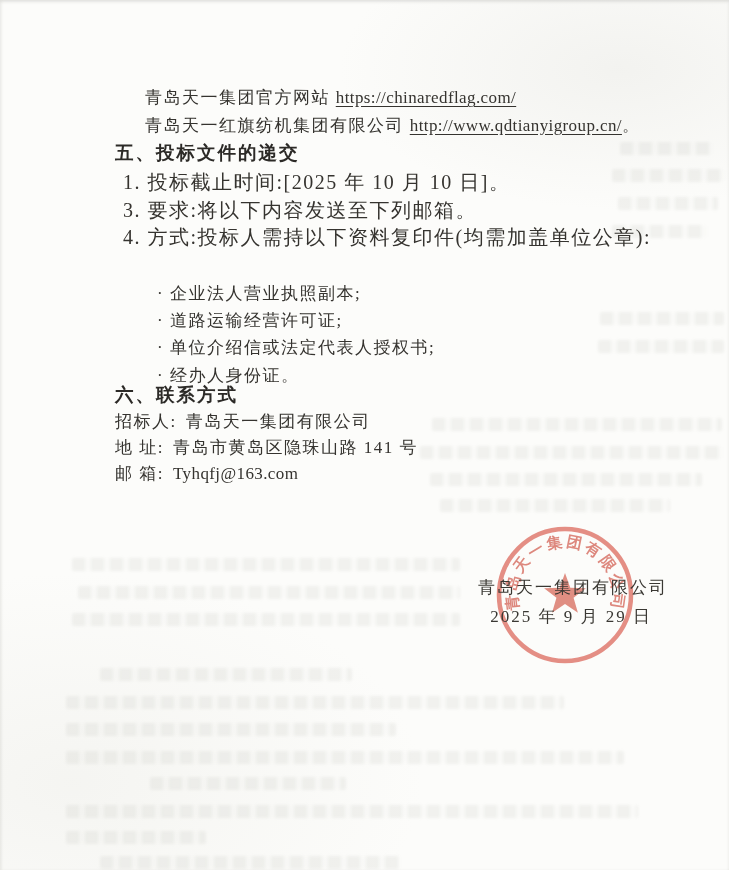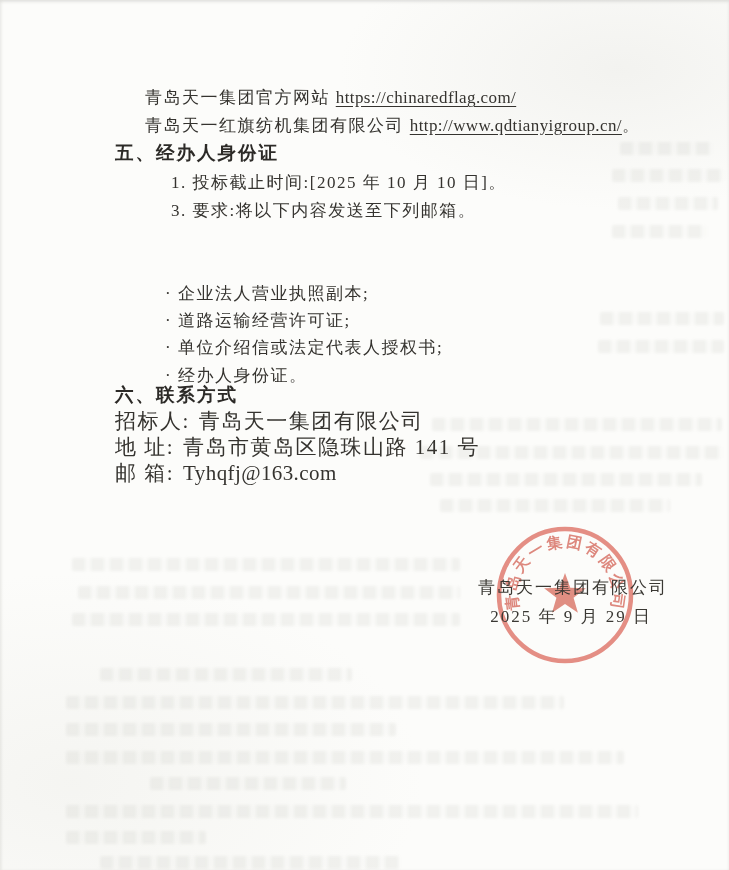--- a/index.html
+++ b/index.html
@@ -26,23 +26,23 @@
   
   .txt{color:#35332f;letter-spacing:1.5px;}
   .intro{position:absolute;left:145px;top:84px;font-size:17px;line-height:27.5px;white-space:nowrap;}
   .url{letter-spacing:.3px;text-decoration:underline;text-underline-offset:3px;text-align:center;}
   .sec-heading{
     position:absolute;left:115px;font-size:18.5px;font-weight:bold;color:#2c2a27;
     letter-spacing:2px;white-space:nowrap;margin:0;
   }
   .h5{top:140px;}
   .h6{top:382px;text-align:center;}
-  .items{position:absolute;left:123px;top:169px;font-size:17px;line-height:27.6px;white-space:nowrap;margin-left:48px;}
-  .bullets{position:absolute;left:157px;top:280px;font-size:17px;line-height:27.2px;white-space:nowrap;margin-left:8px;}
-  .contacts{position:absolute;left:115px;top:409px;font-size:21px;line-height:25.8px;white-space:nowrap;}
+  .items{position:absolute;left:123px;top:169px;font-size:20px;line-height:27.6px;white-space:nowrap;}
+  .bullets{position:absolute;left:157px;top:280px;font-size:17px;line-height:27.2px;white-space:nowrap;}
+  .contacts{position:absolute;left:115px;top:409px;font-size:17px;line-height:25.8px;white-space:nowrap;}
   .contacts .val{margin-left:9px;}
   .latin{letter-spacing:.4px;}
   
   .signature{
     position:absolute;left:478px;top:574px;width:186px;
     text-align:center;font-size:17px;line-height:28.5px;color:#3a3833;
     letter-spacing:2px;white-space:nowrap;
   }
   
   .stamp{
@@ -75,24 +75,25 @@
   <div class="smudge" style="left:150px;top:777px;width:196px;"></div>
   <div class="smudge" style="left:66px;top:805px;width:572px;"></div>
   <div class="smudge" style="left:66px;top:831px;width:140px;"></div>
   <div class="smudge" style="left:100px;top:856px;width:300px;"></div>
 
   <div class="intro txt">
     <div><span>青岛天一集团官方网站 </span><span class="url latin">https://chinaredflag.com/</span><span></span></div>
     <div><span>青岛天一红旗纺机集团有限公司 </span><span class="url latin">http://www.qdtianyigroup.cn/</span><span>。</span></div>
   </div>
 
-  <h2 class="sec-heading h5">五、经办人身份证</h2>
+  <h2 class="sec-heading h5">五、投标文件的递交</h2>
   <div class="items txt">
     <div>1. 投标截止时间:[2025 年 10 月 10 日]。</div>
     <div>3. 要求:将以下内容发送至下列邮箱。</div>
+    <div>4. 方式:投标人需持以下资料复印件(均需加盖单位公章):</div>
   </div>
   <div class="bullets txt">
     <div>· 企业法人营业执照副本;</div>
     <div>· 道路运输经营许可证;</div>
     <div>· 单位介绍信或法定代表人授权书;</div>
     <div>· 经办人身份证。</div>
   </div>
 
   <h2 class="sec-heading h6">六、联系方式</h2>
   <div class="contacts txt">

